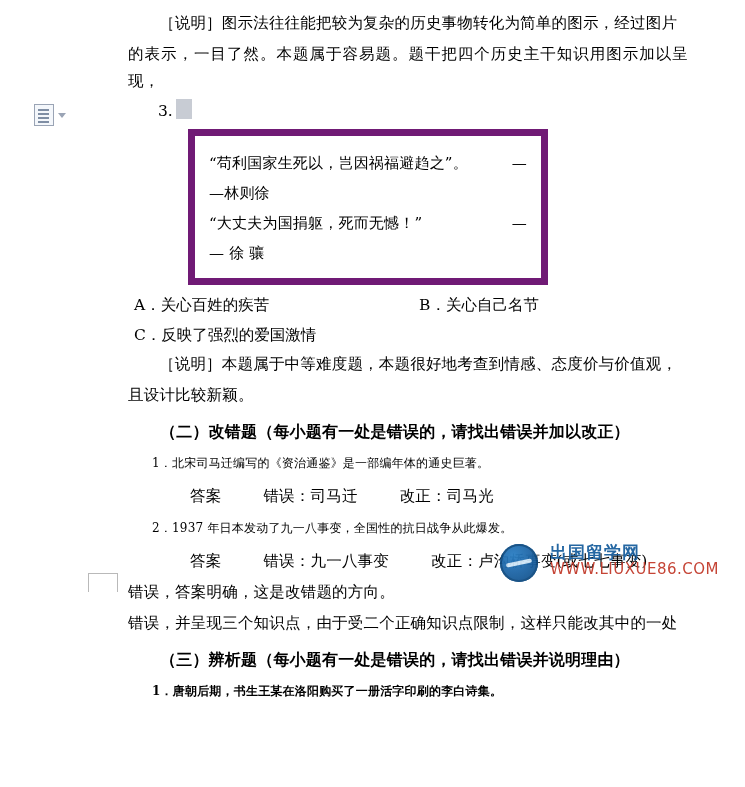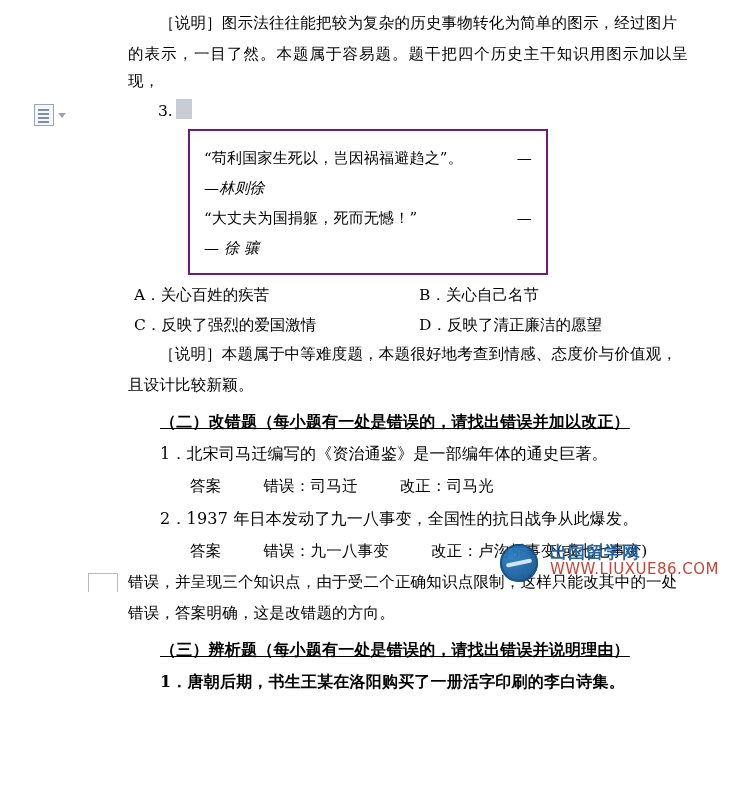--- a/index.html
+++ b/index.html
@@ -61,36 +61,36 @@
     top: 0px;
     width: 16px;
     height: 20px;
     background: #c8ccd4;
   }
 
   
   .quote-box {
     margin: 4px 0 6px 60px;
     width: 360px;
-    border: 2px solid #701a75;
+    border: 7px solid #701a75;
     padding: 12px 14px 10px 14px;
     box-sizing: border-box;
   }
   .quote-box p {
     font-size: 15px;
     line-height: 30px;
     margin: 0;
     position: relative;
   }
   .dash-right {
     position: absolute;
     right: 0px;
     top: 0;
   }
-  .q-author { padding-left: 0; font-style: italic; }
+  .q-author { padding-left: 0; }
 
   .opts {
     display: flex;
     gap: 16px;
     margin-bottom: 2px;
   }
   .opts .opt {
     width: 50%;
     font-size: 15.5px;
     line-height: 28px;
@@ -103,24 +103,23 @@
     padding-left: 62px;
   }
   .ans-line .gap { display:inline-block; width: 42px; }
 
   .sub-head {
     font-weight: bold;
     font-size: 16px;
     line-height: 30px;
     text-indent: 2em;
     margin: 8px 0 2px 0;
-    text-decoration: underline;
   }
   .numbered {
-    font-size: 16px;
+    font-size: 12px;
     line-height: 29px;
     text-indent: 2em;
   }
 
   
   .gutter-icon {
     position: absolute;
     left: 34px;
     top: 104px;
     width: 42px;
@@ -236,40 +235,39 @@
       <p class="serif-cn q-author">— 徐   骧</p>
     </div>
 
 
     <div class="opts">
       <div class="opt serif-cn">A．关心百姓的疾苦</div>
       <div class="opt serif-cn">B．关心自己名节</div>
     </div>
     <div class="opts">
       <div class="opt serif-cn">C．反映了强烈的爱国激情</div>
-      <div class="opt serif-cn">D．反映了清正廉洁的愿望</div>
     </div>
 
     <p class="serif-cn indent2">［说明］本题属于中等难度题，本题很好地考查到情感、态度价与价值观，</p>
     <p class="serif-cn">且设计比较新颖。</p>
 
     <p class="sub-head serif-cn">（二）改错题（每小题有一处是错误的，请找出错误并加以改正）</p>
 
     <p class="numbered serif-cn">1．北宋司马迁编写的《资治通鉴》是一部编年体的通史巨著。</p>
     <p class="ans-line serif-cn">
       <span>答案</span><span class="gap"></span><span>错误：</span><span>司马迁</span><span class="gap"></span><span>改正：</span><span>司马光</span>
     </p>
 
     <p class="numbered serif-cn">2．1937 年日本发动了九一八事变，全国性的抗日战争从此爆发。</p>
     <p class="ans-line serif-cn">
       <span>答案</span><span class="gap"></span><span>错误：</span><span>九一八事变</span><span class="gap"></span><span>改正：</span><span>卢沟桥事变(或七七事变)</span>
     </p>
 
+    <p class="serif-cn">错误，答案明确，这是改错题的方向。</p>
     <p class="serif-cn">错误，并呈现三个知识点，由于受二个正确知识点限制，这样只能改其中的一处</p>
-    <p class="serif-cn">错误，答案明确，这是改错题的方向。</p>
 
     <p class="sub-head serif-cn">（三）辨析题（每小题有一处是错误的，请找出错误并说明理由）</p>
 
     <p class="numbered serif-cn bold">1．唐朝后期，书生王某在洛阳购买了一册活字印刷的李白诗集。</p>
 
   </div>
 
   <div class="bottom-box"></div>
 
   <div class="watermark">

